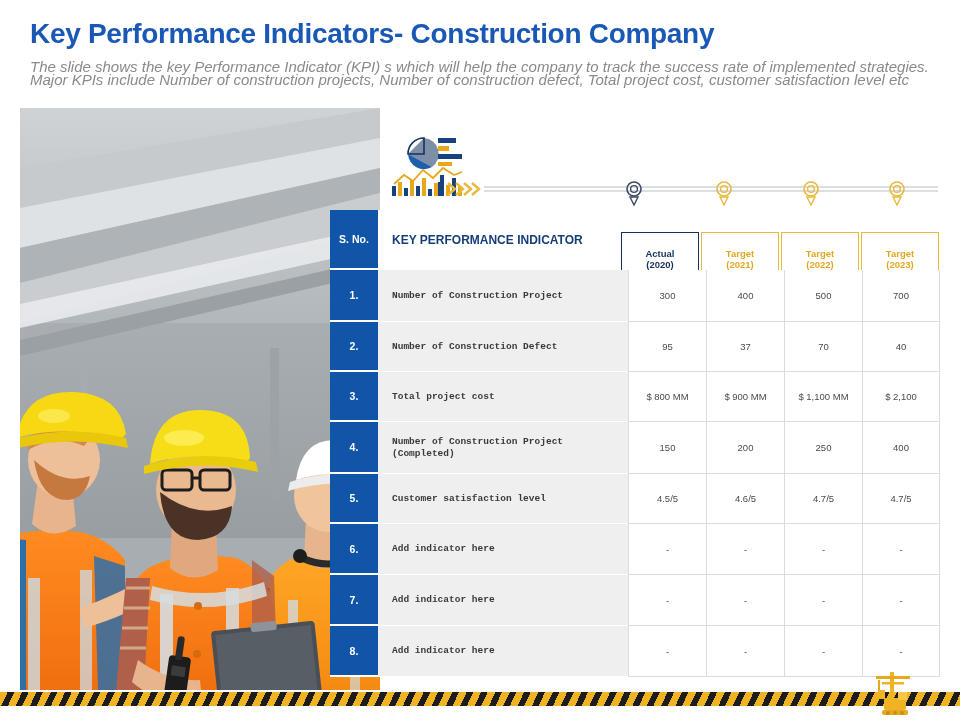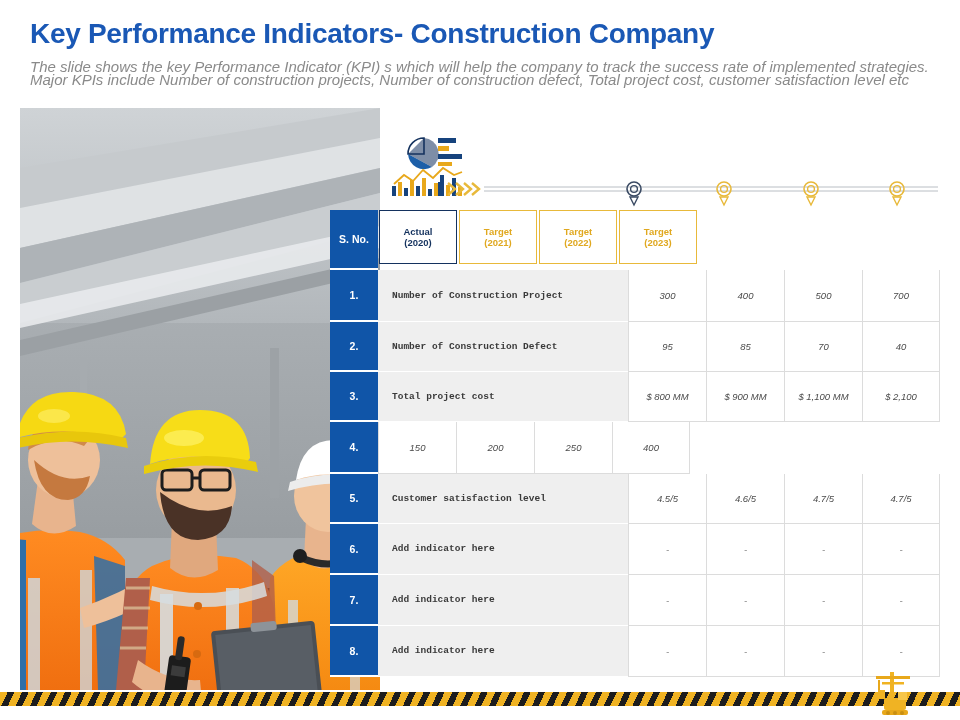--- a/index.html
+++ b/index.html
@@ -56,38 +56,37 @@
     border-bottom: 1px solid #ffffff;
     font-family: Liberation Mono, monospace;
   }
   .val {
     width: 78px; flex: 0 0 78px;
     background: #ffffff; color: #4a4a4a;
     font-size: 9.5px;
     display: flex; align-items: center; justify-content: center;
     border-bottom: 1px solid #dcdcdc;
     border-left: 1px solid #dcdcdc;
-    font-style: italic;
   }
   .val.last { border-right: 1px solid #dcdcdc; text-align: center; }
 
   
   .headrow { display: flex; width: 610px; height: 60px; }
   .headrow .sno { border-bottom: 2px solid #ffffff; }
   .headrow .kpilabel {
     flex: 1 1 auto; background: #ffffff;
     color: #153e78; font-size: 12px; font-weight: bold;
     line-height: 15px; display: flex; align-items: center;
     padding-left: 14px;
   }
   .hbox {
     width: 78px; flex: 0 0 78px;
     display: flex; align-items: center; justify-content: center;
     text-align: center; font-size: 9.5px; font-weight: bold;
-    line-height: 11px; margin: 0 1px; height: 54px;
+    line-height: 11px; margin: 22px 1px; height: 54px;
   }
   .hbox.actual { border: 1.4px solid #14325e; color: #14325e; background:#fff; }
   .hbox.target { border: 1.4px solid #e8b93a; color: #e0a81f; background:#fff; }
 
   
   .hazard {
     position: absolute; left: 0; top: 692px; width: 960px; height: 14px;
     background: repeating-linear-gradient(115deg,
       #f0b323 0px, #f0b323 7px,
       #1c1c1c 7px, #1c1c1c 13px);
@@ -292,20 +291,21 @@
         <circle cx="0" cy="7" r="7" fill="none" stroke="#e8b93a" stroke-width="1.6"></circle>
         <circle cx="0" cy="7" r="3.4" fill="none" stroke="#e8b93a" stroke-width="1.4"></circle>
         <path d="M-4,15 L4,15 L0,23 Z" fill="none" stroke="#e8b93a" stroke-width="1.4"></path>
       </g>
     </svg>
   </div>
 
   <div class="table">
     <div class="headrow">
       <div class="sno head">S. No.</div>
+      <div class="kpilabel">KEY PERFORMANCE INDICATOR</div>
       <div class="hbox actual">
         <span><span>Actual</span><br><span>(2020)</span></span>
       </div>
       <div class="hbox target">
         <span><span>Target</span><br><span>(2021)</span></span>
       </div>
       <div class="hbox target">
         <span><span>Target</span><br><span>(2022)</span></span>
       </div>
       <div class="hbox target">
@@ -318,34 +318,35 @@
           <div class="kpiname">Number of Construction  Project</div>
           <div class="val">300</div>
           <div class="val">400</div>
           <div class="val">500</div>
           <div class="val last">700</div>
         </div>
         <div class="trow" style="height: 50px;">
           <div class="sno">2.</div>
           <div class="kpiname">Number of Construction  Defect</div>
           <div class="val">95</div>
-          <div class="val">85</div>
+          <div class="val">37</div>
           <div class="val">70</div>
           <div class="val last">40</div>
         </div>
         <div class="trow" style="height: 50px;">
           <div class="sno">3.</div>
           <div class="kpiname">Total project cost</div>
           <div class="val">$ 800 MM</div>
           <div class="val">$ 900 MM</div>
           <div class="val">$ 1,100 MM</div>
           <div class="val last">$ 2,100</div>
         </div>
         <div class="trow" style="height: 52px;">
           <div class="sno">4.</div>
+          <div class="kpiname">Number of Construction  Project (Completed)</div>
           <div class="val">150</div>
           <div class="val">200</div>
           <div class="val">250</div>
           <div class="val last">400</div>
         </div>
         <div class="trow" style="height: 50px;">
           <div class="sno">5.</div>
           <div class="kpiname">Customer satisfaction level</div>
           <div class="val">4.5/5</div>
           <div class="val">4.6/5</div>

